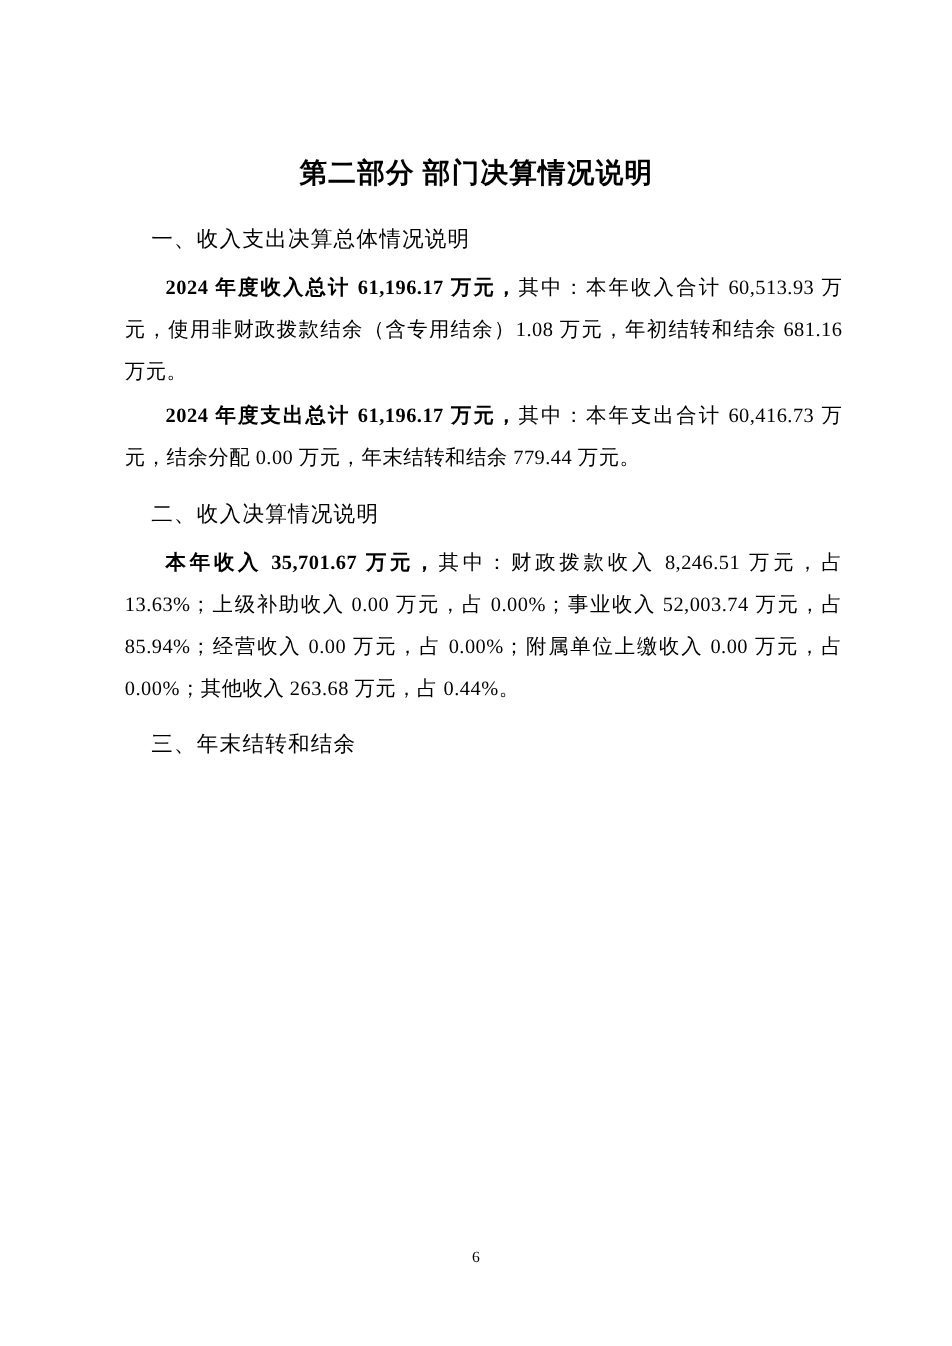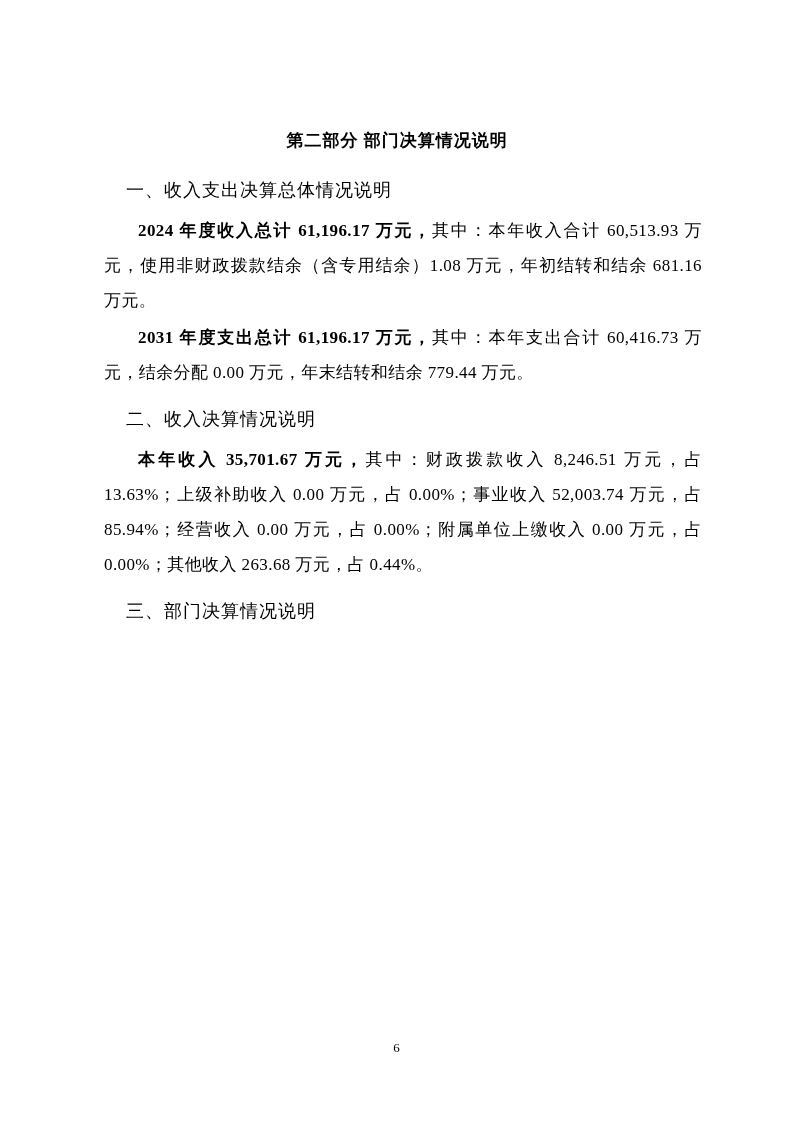--- a/index.html
+++ b/index.html
@@ -18,21 +18,21 @@
     color: #000000;
   }
   .content {
     position: absolute;
     left: 92px;
     top: 128px;
     width: 610px;
   }
   .doc-title {
     text-align: center;
-    font-size: 17px;
+    font-size: 23px;
     font-weight: bold;
     letter-spacing: 1px;
     margin: 0 0 22px 0;
     line-height: 1.5;
   }
   .section-head {
     font-size: 18px;
     font-weight: normal;
     letter-spacing: 1px;
     margin: 14px 0 10px 0;
@@ -69,25 +69,25 @@
 
 <div class="page">
   <div class="content">
 
     <h1 class="doc-title">第二部分 部门决算情况说明</h1>
 
     <h2 class="section-head">一、收入支出决算总体情况说明</h2>
 
     <p class="para"><span class="lead">2024 年度收入总计 61,196.17 万元，</span><span>其中：本年收入合计 60,513.93 万元，使用非财政拨款结余（含专用结余）1.08 万元，年初结转和结余 681.16 万元。</span></p>
 
-    <p class="para"><span class="lead">2031 年度支出总计 61,196.17 万元，</span><span>其中：本年支出合计 60,416.73 万元，结余分配 0.00 万元，年末结转和结余 779.44 万元。</span></p>
+    <p class="para"><span class="lead">2024 年度支出总计 61,196.17 万元，</span><span>其中：本年支出合计 60,416.73 万元，结余分配 0.00 万元，年末结转和结余 779.44 万元。</span></p>
 
 
     <h2 class="section-head">二、收入决算情况说明</h2>
 
     <p class="para"><span class="lead">本年收入 35,701.67 万元，</span><span>其中：财政拨款收入 8,246.51 万元，占 13.63%；上级补助收入 0.00 万元，占 0.00%；事业收入 52,003.74 万元，占 85.94%；经营收入 0.00 万元，占 0.00%；附属单位上缴收入 0.00 万元，占 0.00%；其他收入 263.68 万元，占 0.44%。</span></p>
 
-    <h2 class="section-head">三、部门决算情况说明</h2>
+    <h2 class="section-head">三、年末结转和结余</h2>
 
   </div>
 
   <div class="page-number">6</div>
 </div>
 
 </body></html>

